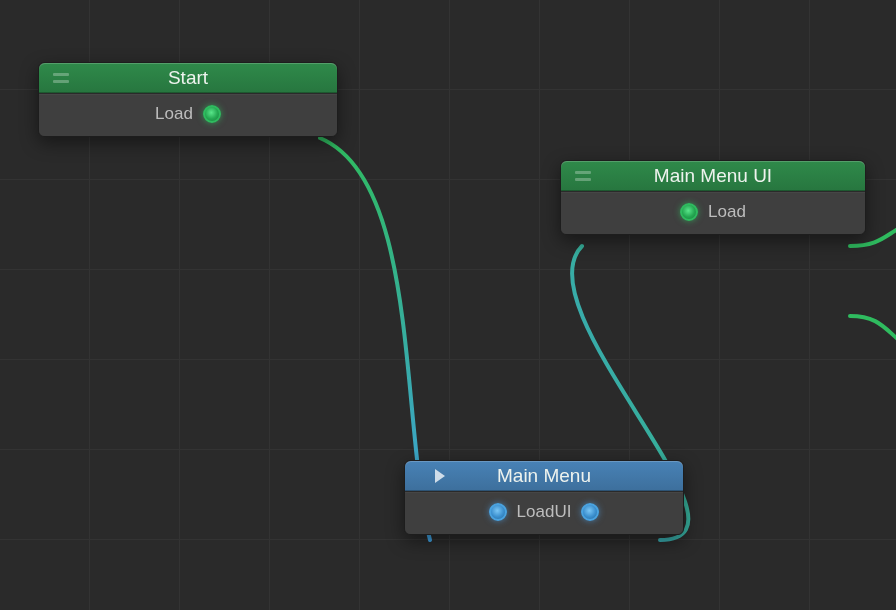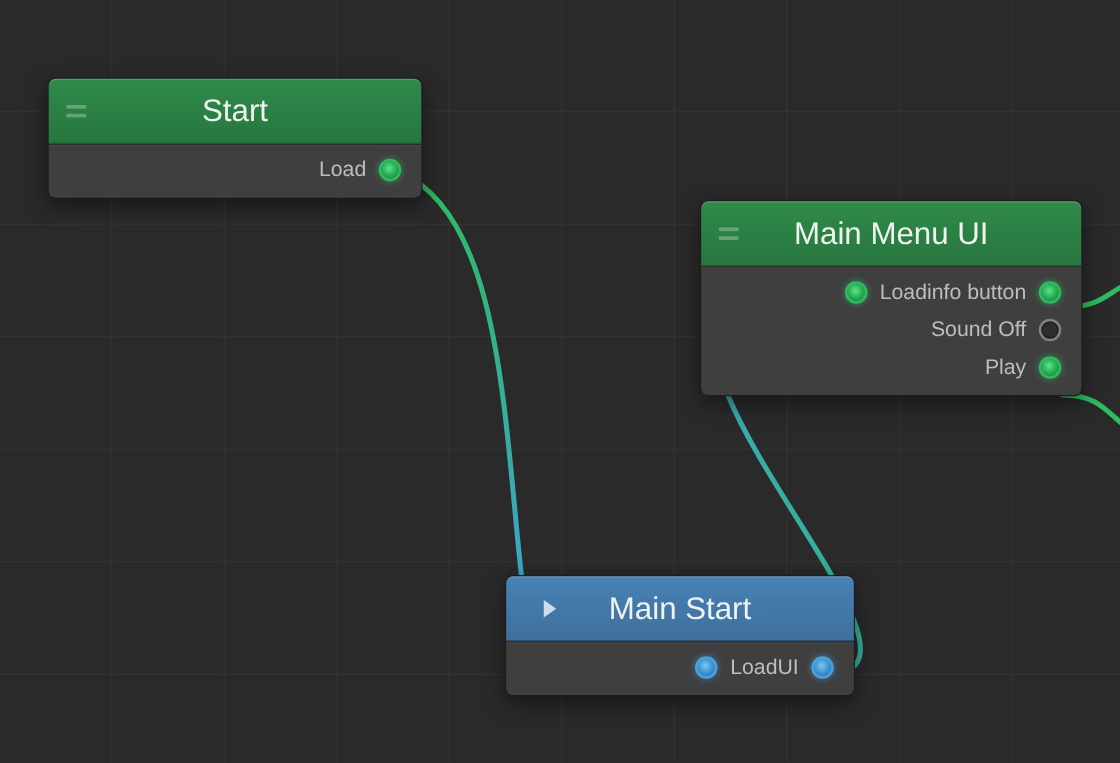--- a/index.html
+++ b/index.html
@@ -19,27 +19,27 @@
 
   .node {
     position: absolute;
     border-radius: 6px;
     background: #3b3b3b;
     border: 1px solid #1d1d1d;
     box-shadow: 0 6px 18px rgba(0,0,0,0.45), inset 0 1px 0 rgba(255,255,255,0.05);
     overflow: visible;
   }
   .node-header {
-    height: 52px;
+    height: 30px;
     border-radius: 6px 6px 0 0;
     display: flex;
     align-items: center;
     justify-content: center;
     color: #eef3ee;
-    font-size: 25px;
+    font-size: 19px;
     font-weight: 500;
     position: relative;
     box-shadow: inset 0 1px 0 rgba(255,255,255,0.18), inset 0 -1px 0 rgba(0,0,0,0.25);
   }
   .header-green { background: linear-gradient(#2f8a4a, #27763f); }
   .header-blue  { background: linear-gradient(#4882b6, #3d6f9c); }
 
   .header-grip {
     position: absolute;
     left: 14px;
@@ -71,21 +71,21 @@
   .node-body {
     background: #3f3f3f;
     border-top: 1px solid #2a2a2a;
     border-radius: 0 0 6px 6px;
     padding: 10px 16px 12px 16px;
     position: relative;
     box-shadow: inset 0 1px 0 rgba(255,255,255,0.04);
   }
   .port-row {
     display: flex;
-    justify-content: flex-end;
+    justify-content: center;
     align-items: flex-start;
   }
   .inputs, .outputs {
     display: flex;
     flex-direction: column;
     gap: 10px;
   }
   .outputs { align-items: flex-end; }
   .port {
     display: flex;
@@ -180,42 +180,28 @@
       <span>Main Menu UI</span>
     </div>
     <div class="node-body">
       <div class="port-row">
         <div class="inputs">
           <div class="port connected">
             <div class="dot"></div>
             <span>Load</span>
           </div>
         </div>
-        <div class="outputs">
-          <div class="port connected">
-            <span>info button</span>
-            <div class="dot"></div>
-          </div>
-          <div class="port">
-            <span>Sound Off</span>
-            <div class="dot"></div>
-          </div>
-          <div class="port connected">
-            <span>Play</span>
-            <div class="dot"></div>
-          </div>
-        </div>
       </div>
     </div>
   </div>
 
   <div class="node" id="node-mainmenu">
     <div class="node-header header-blue">
       <div class="play-triangle"></div>
-      <span>Main Start</span>
+      <span>Main Menu</span>
     </div>
     <div class="node-body">
       <div class="port-row">
         <div class="inputs">
           <div class="port connected blue">
             <div class="dot"></div>
             <span>Load</span>
           </div>
         </div>
         <div class="outputs">

